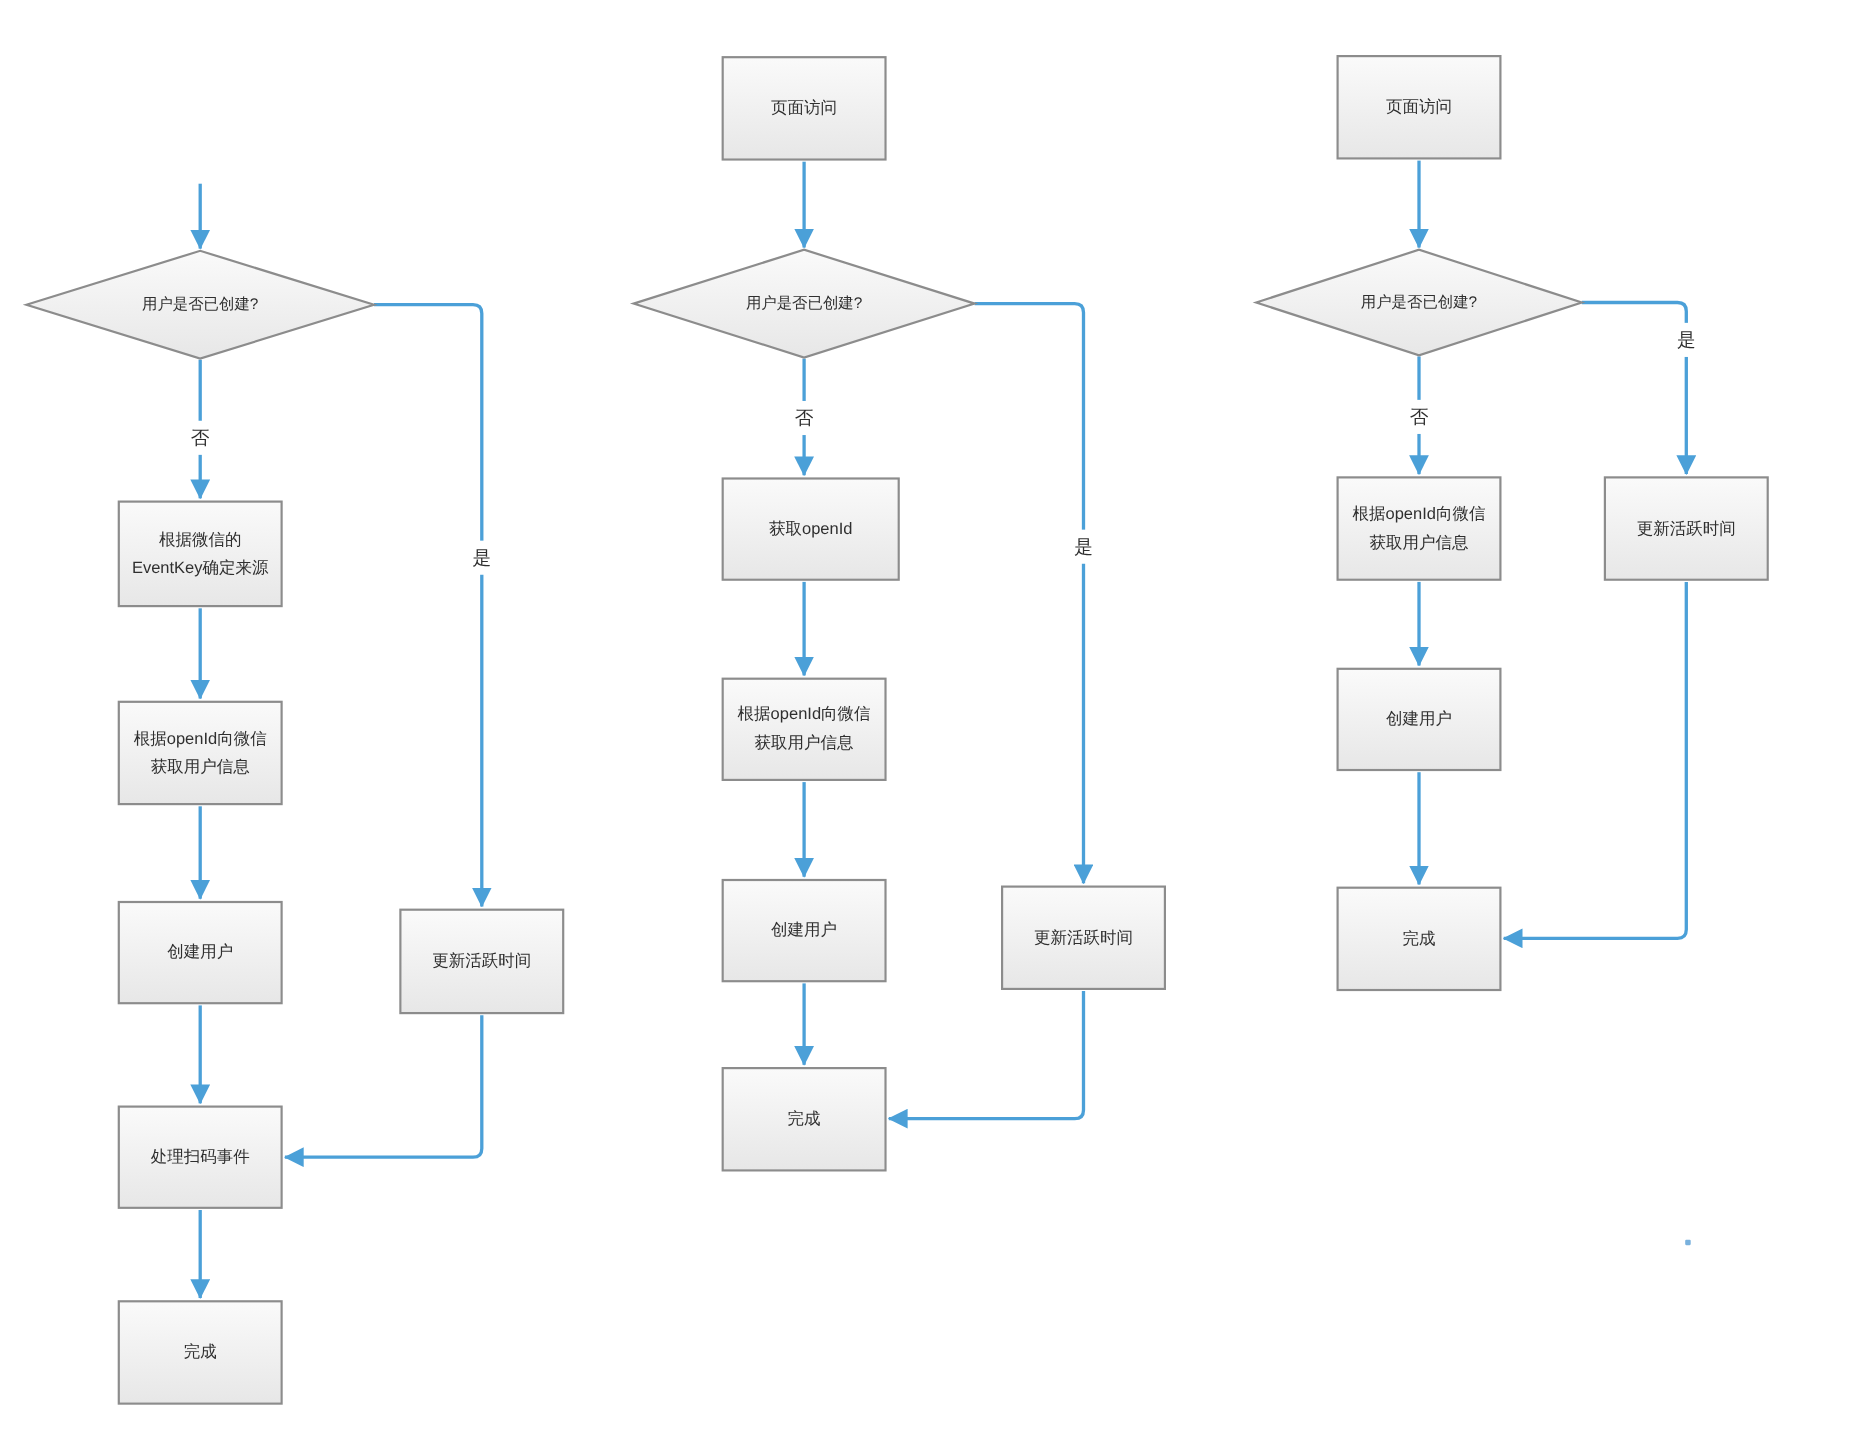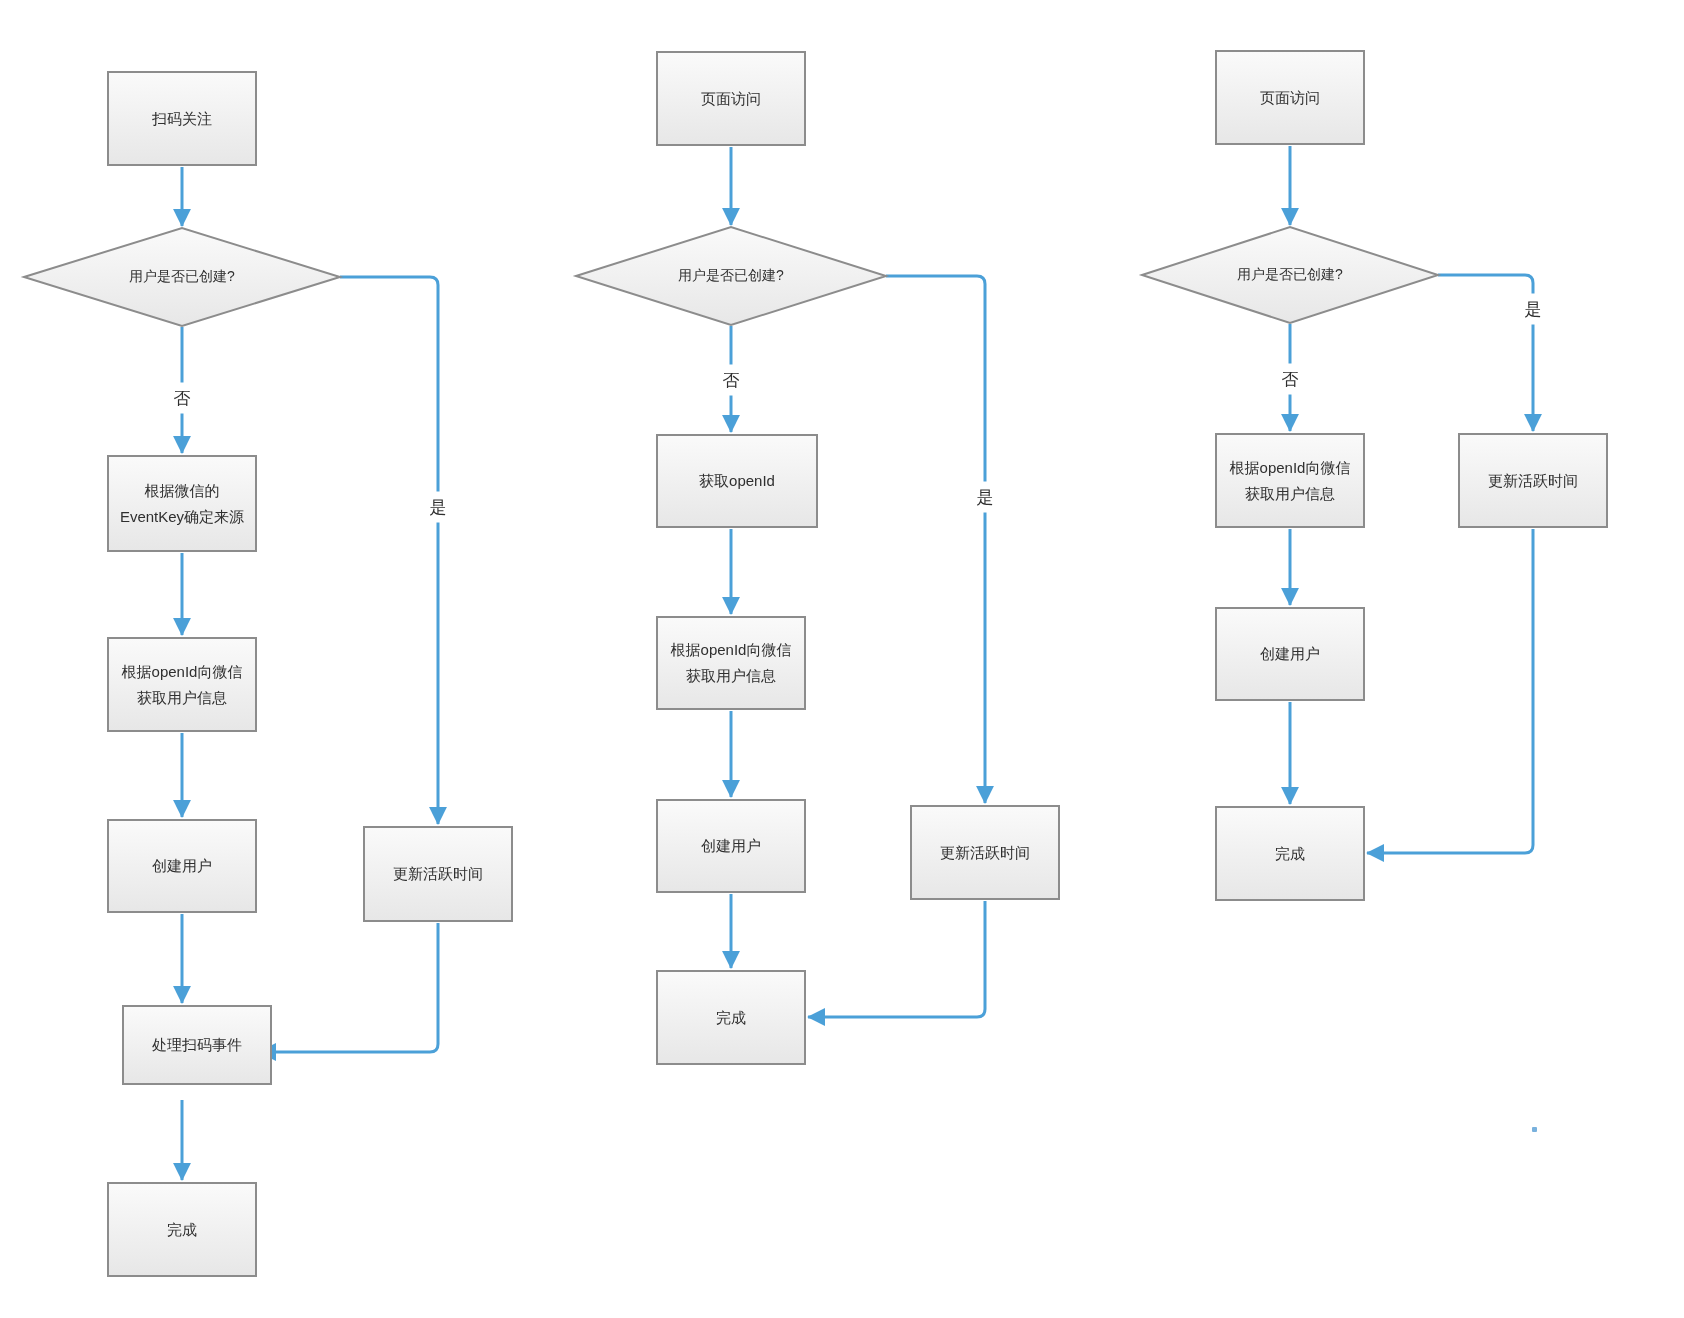--- a/index.html
+++ b/index.html
@@ -75,26 +75,25 @@
     <path class="wire" d="M1290,529 L1290,605" marker-end="url(#ah)"></path>
     <path class="wire" d="M1290,702 L1290,804" marker-end="url(#ah)"></path>
     <path class="wire" d="M1438,275 L1525,275 Q1533,275 1533,283 L1533,431" marker-end="url(#ah)"></path>
     <path class="wire" d="M1533,529 L1533,845 Q1533,853 1525,853 L1367,853" marker-end="url(#ah)"></path>
 
     <polygon class="diamond" fill="url(#nodeGrad)" points="24,277 182,228 340,277 182,326"></polygon>
     <polygon class="diamond" fill="url(#nodeGrad)" points="576,276 731,227 886,276 731,325"></polygon>
     <polygon class="diamond" fill="url(#nodeGrad)" points="1142,275 1290,227 1438,275 1290,323"></polygon>
   </svg>
 
-  <div class="node" style="left:107px;top:71px;width:150px;height:95px">扫码关注</div>
   <div class="dlabel" style="left:62px;top:252px;width:240px;height:50px">用户是否已创建?</div>
   <div class="node" style="left:107px;top:455px;width:150px;height:97px">根据微信的EventKey确定来源</div>
   <div class="node" style="left:107px;top:637px;width:150px;height:95px">根据openId向微信获取用户信息</div>
   <div class="node" style="left:107px;top:819px;width:150px;height:94px">创建用户</div>
-  <div class="node" style="left:122px;top:1005px;width:150px;height:80px">处理扫码事件</div>
+  <div class="node" style="left:107px;top:1005px;width:150px;height:94px">处理扫码事件</div>
   <div class="node" style="left:107px;top:1182px;width:150px;height:95px">完成</div>
   <div class="node" style="left:363px;top:826px;width:150px;height:96px">更新活跃时间</div>
   <span class="elabel" style="left:182px;top:398px">否</span>
   <span class="elabel" style="left:438px;top:507px">是</span>
 
   <div class="node" style="left:656px;top:51px;width:150px;height:95px">页面访问</div>
   <div class="dlabel" style="left:611px;top:251px;width:240px;height:50px">用户是否已创建?</div>
   <div class="node" style="left:656px;top:434px;width:162px;height:94px">获取openId</div>
   <div class="node" style="left:656px;top:616px;width:150px;height:94px">根据openId向微信获取用户信息</div>
   <div class="node" style="left:656px;top:799px;width:150px;height:94px">创建用户</div>

